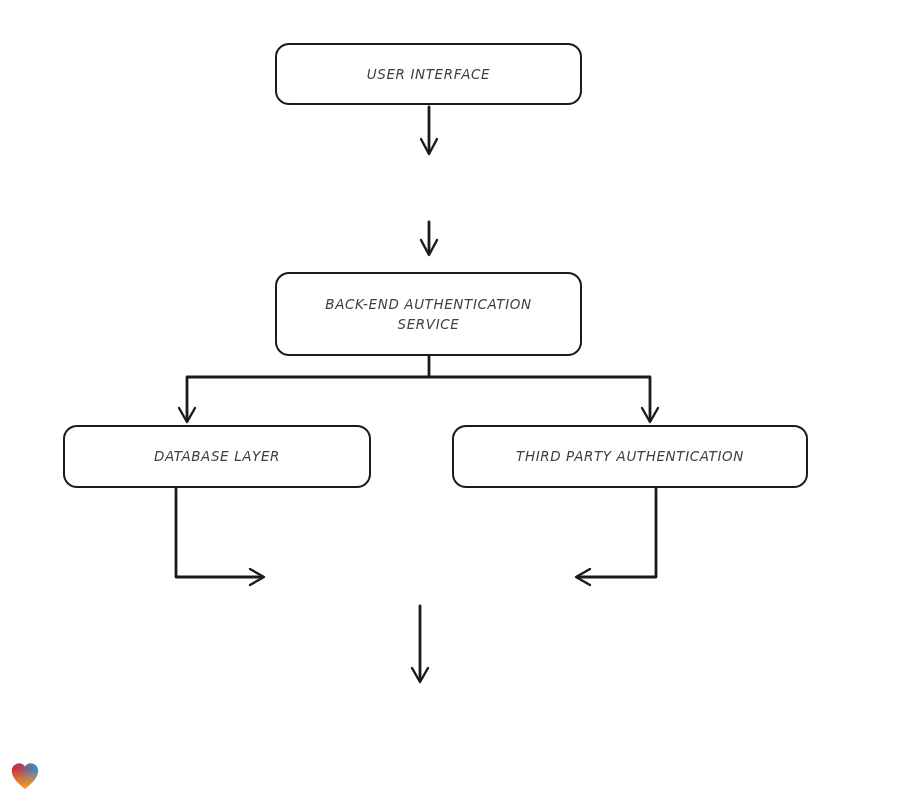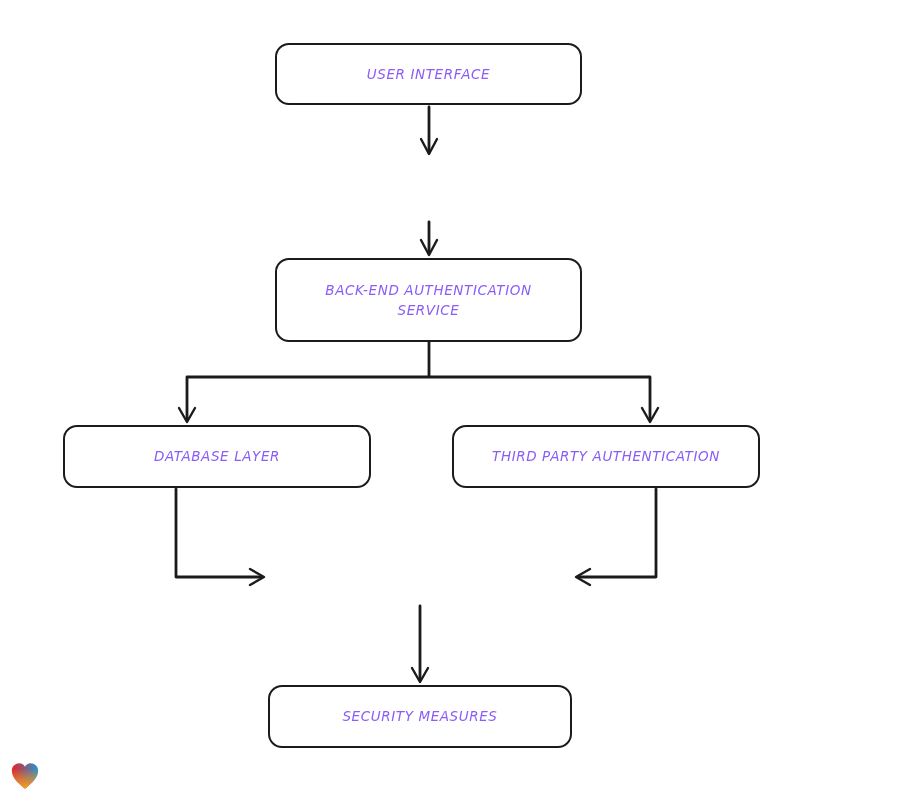--- a/index.html
+++ b/index.html
@@ -20,33 +20,33 @@
   .node {
     position: absolute;
     box-sizing: border-box;
     border: 2.6px solid #1b1b1b;
     border-radius: 14px;
     background: #ffffff;
     display: flex;
     align-items: center;
     justify-content: center;
     text-align: center;
-    color: #8b5cf6;
+    color: #404040;
     font-size: 13.5px;
     font-style: italic;
     letter-spacing: 0.6px;
     line-height: 1.5;
   }
   .node .label { display: inline-block; }
   
   #n0 { left: 275px; top: 43px;  width: 307px; height: 62px; }
   #n1 { left: 275px; top: 158px; width: 307px; height: 62px; }
-  #n2 { left: 275px; top: 258px; width: 307px; height: 84px; }
+  #n2 { left: 275px; top: 272px; width: 307px; height: 84px; }
   #n3 { left: 63px;  top: 425px; width: 308px; height: 63px; }
-  #n4 { left: 452px; top: 425px; width: 308px; height: 63px; }
+  #n4 { left: 452px; top: 425px; width: 356px; height: 63px; }
   #n5 { left: 268px; top: 543px; width: 304px; height: 62px; }
   #n6 { left: 268px; top: 685px; width: 304px; height: 63px; }
   
   #n2 .label { max-width: 250px; }
   #n5 .label { max-width: 185px; }
   .logo {
     position: absolute;
     left: 10px; top: 761px;
     width: 30px; height: 30px;
   }
@@ -92,23 +92,20 @@
 
   <div class="node" id="n3">
     <span class="label">DATABASE LAYER</span>
   </div>
 
   <div class="node" id="n4">
     <span class="label">THIRD PARTY AUTHENTICATION</span>
   </div>
 
 
-  <div class="node" id="n6">
-    <span class="label">SECURITY MEASURES</span>
-  </div>
 
   <div class="logo">
     <svg viewBox="0 0 32 32">
       <defs>
         <linearGradient id="hg1" x1="0" y1="0" x2="1" y2="0">
           <stop offset="0" stop-color="#e6212b"></stop>
           <stop offset="1" stop-color="#2196d3"></stop>
         </linearGradient>
         <linearGradient id="hg2" x1="0" y1="0" x2="0" y2="1">
           <stop offset="0.2" stop-color="#f8991d" stop-opacity="0"></stop>

